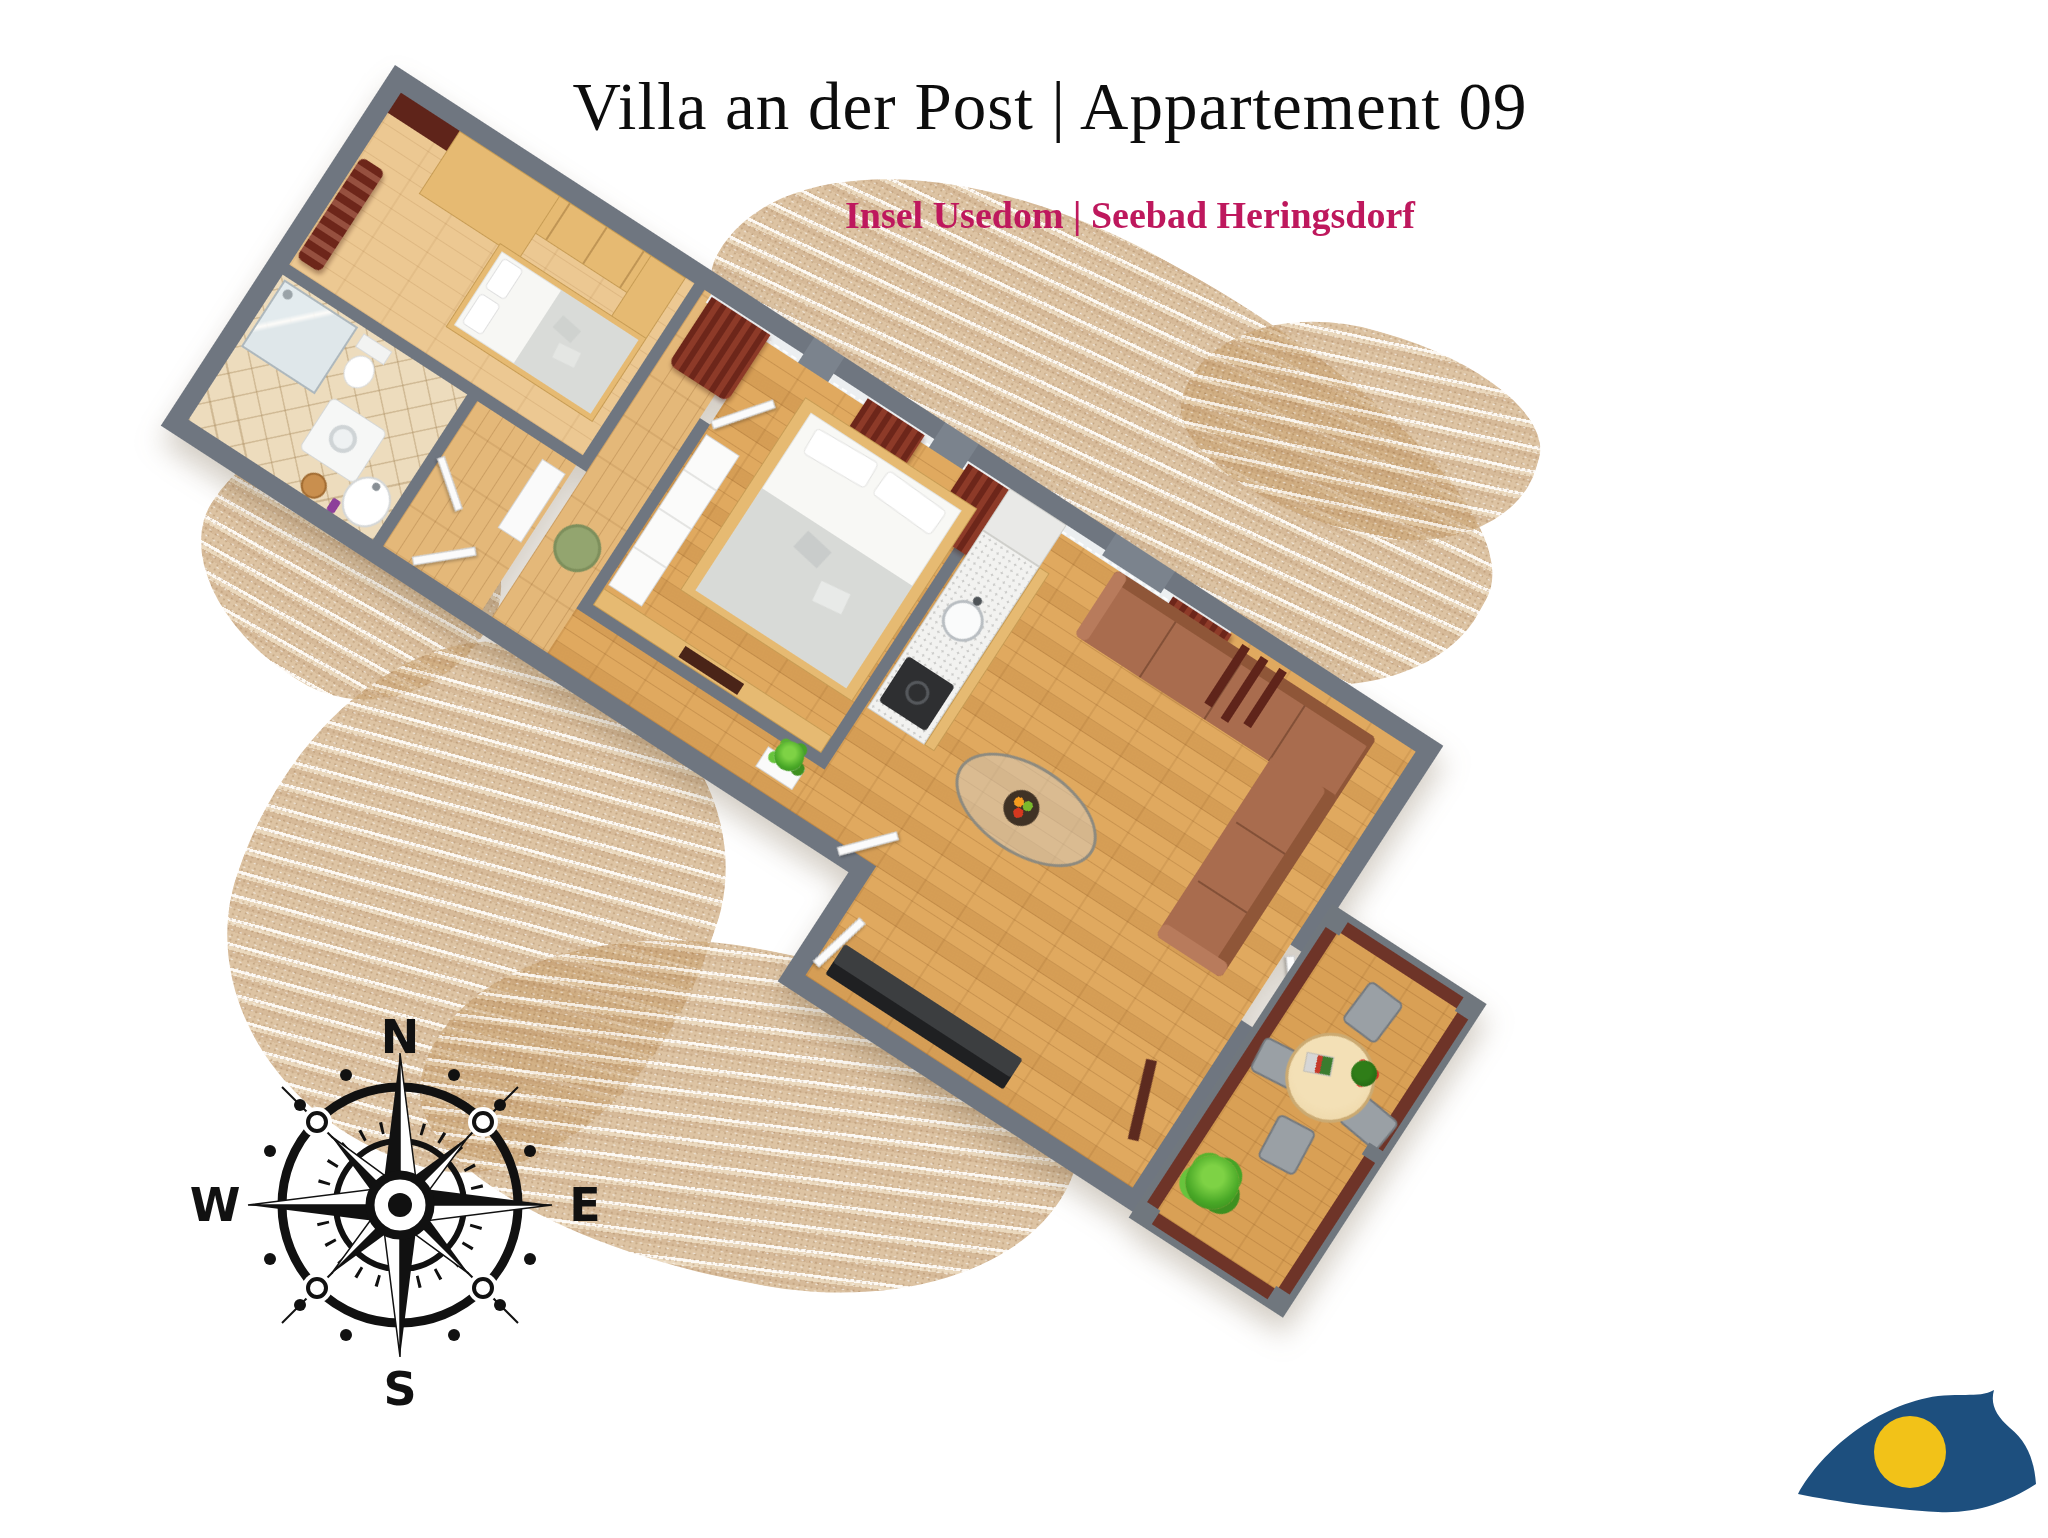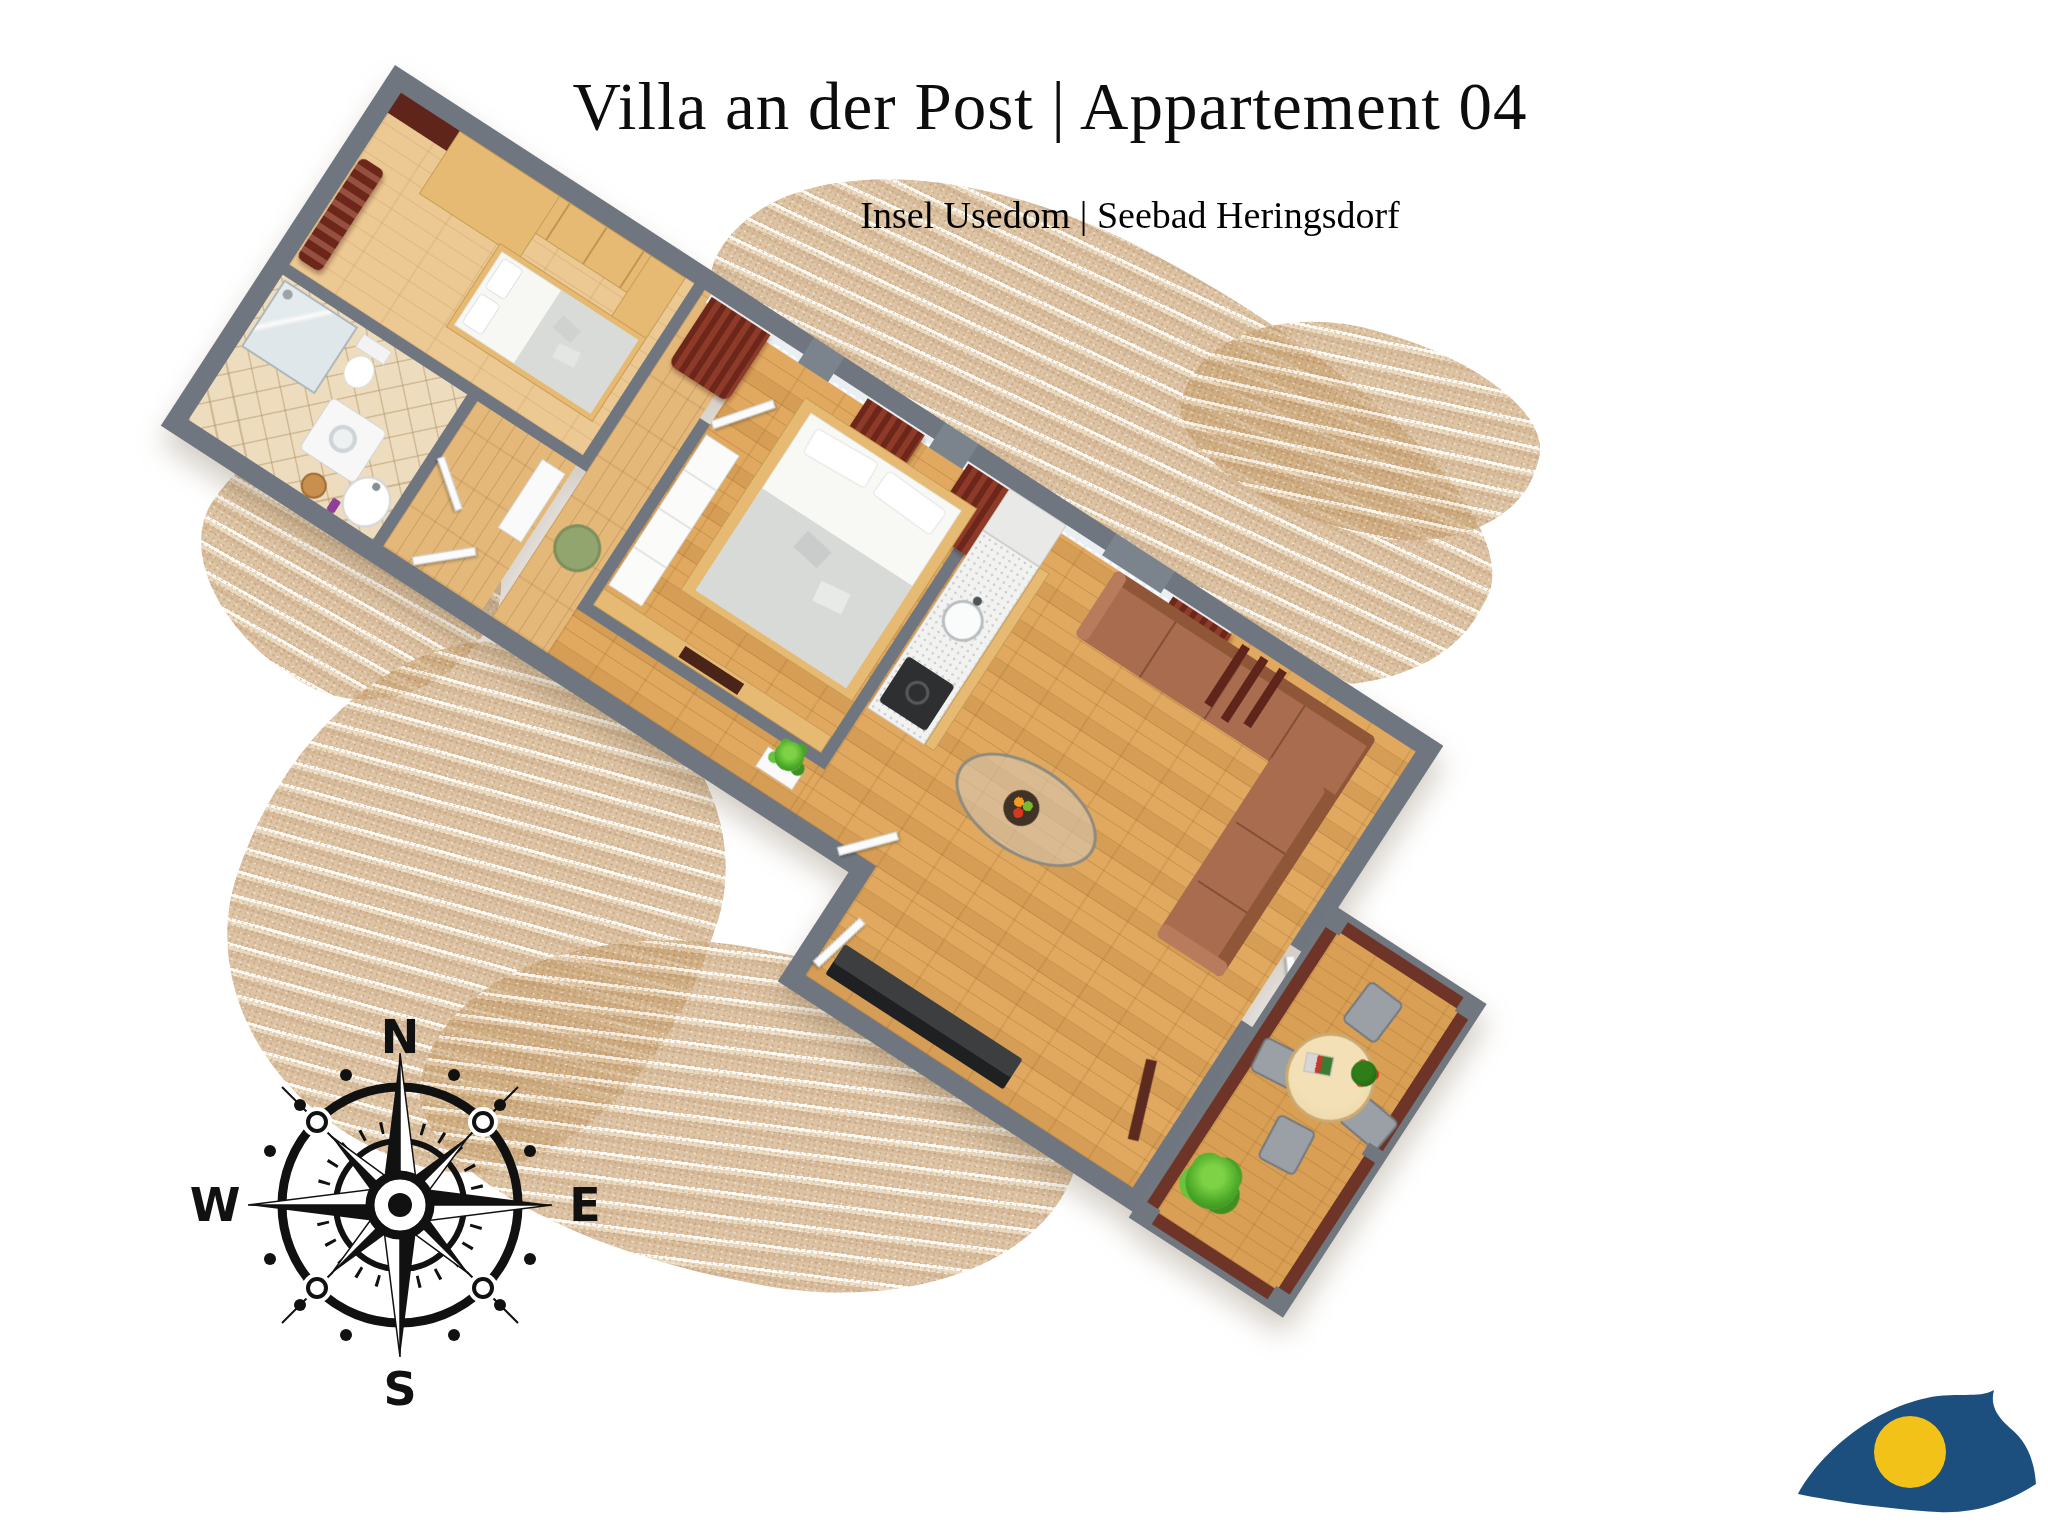--- a/index.html
+++ b/index.html
@@ -9,21 +9,21 @@
     font-family:"Liberation Serif", serif;
   }
   
   .title{
     position:absolute;left:480px;top:68px;width:1140px;
     text-align:center;font-size:67px;color:#0d0d0d;font-weight:400;
     letter-spacing:1px;white-space:nowrap;
   }
   .subtitle{
     position:absolute;left:660px;top:193px;width:940px;
-    text-align:center;font-size:38px;color:#000000;font-weight:400;
+    text-align:center;font-size:38px;color:#be185d;font-weight:700;
     white-space:nowrap;
   }
   
   .sand-streak{
     position:absolute;opacity:.85;
     background:
       radial-gradient(rgba(255,255,255,.65) .8px, transparent 1.4px),
       radial-gradient(rgba(140,95,50,.40) .9px, transparent 1.5px),
       repeating-linear-gradient(-4deg,
         rgba(199,160,114,.85) 0 6px,
@@ -226,21 +226,21 @@
     <div style="left:86px;top:92px;width:26px;height:26px;border-radius:50%;background:radial-gradient(circle at 40% 45%,#2f7d18 0 40%,#1f5c10 100%);box-shadow:8px -4px 0 -7px #e02020,-6px -7px 0 -8px #e02020,2px 9px 0 -8px #e02020;"></div>
     <div class="fuzz-plant" style="left:4px;top:252px;width:54px;height:54px;"></div>
     <div style="left:-13px;top:-13px;width:16px;height:16px;background:#70777e;"></div>
     <div style="left:141px;top:-13px;width:16px;height:16px;background:#70777e;"></div>
     <div style="left:141px;top:331px;width:16px;height:16px;background:#70777e;"></div>
     <div style="left:-13px;top:331px;width:16px;height:16px;background:#70777e;"></div>
     <div style="left:141px;top:160px;width:16px;height:14px;background:#70777e;"></div>
   </div>
 </div>
 
-<div class="title">Villa an der Post | Appartement 04</div>
+<div class="title">Villa an der Post | Appartement 09</div>
 <div class="subtitle">Insel Usedom | Seebad Heringsdorf</div>
 
 <svg id="compass" viewBox="-215 -215 430 430">
   <g fill="#111" stroke="none">
     <circle cx="130" cy="-54" r="6"></circle>
       <circle cx="100" cy="-100" r="6"></circle>
       <circle cx="54" cy="-130" r="6"></circle>
     <circle cx="-54" cy="-130" r="6"></circle>
       <circle cx="-100" cy="-100" r="6"></circle>
       <circle cx="-130" cy="-54" r="6"></circle>

